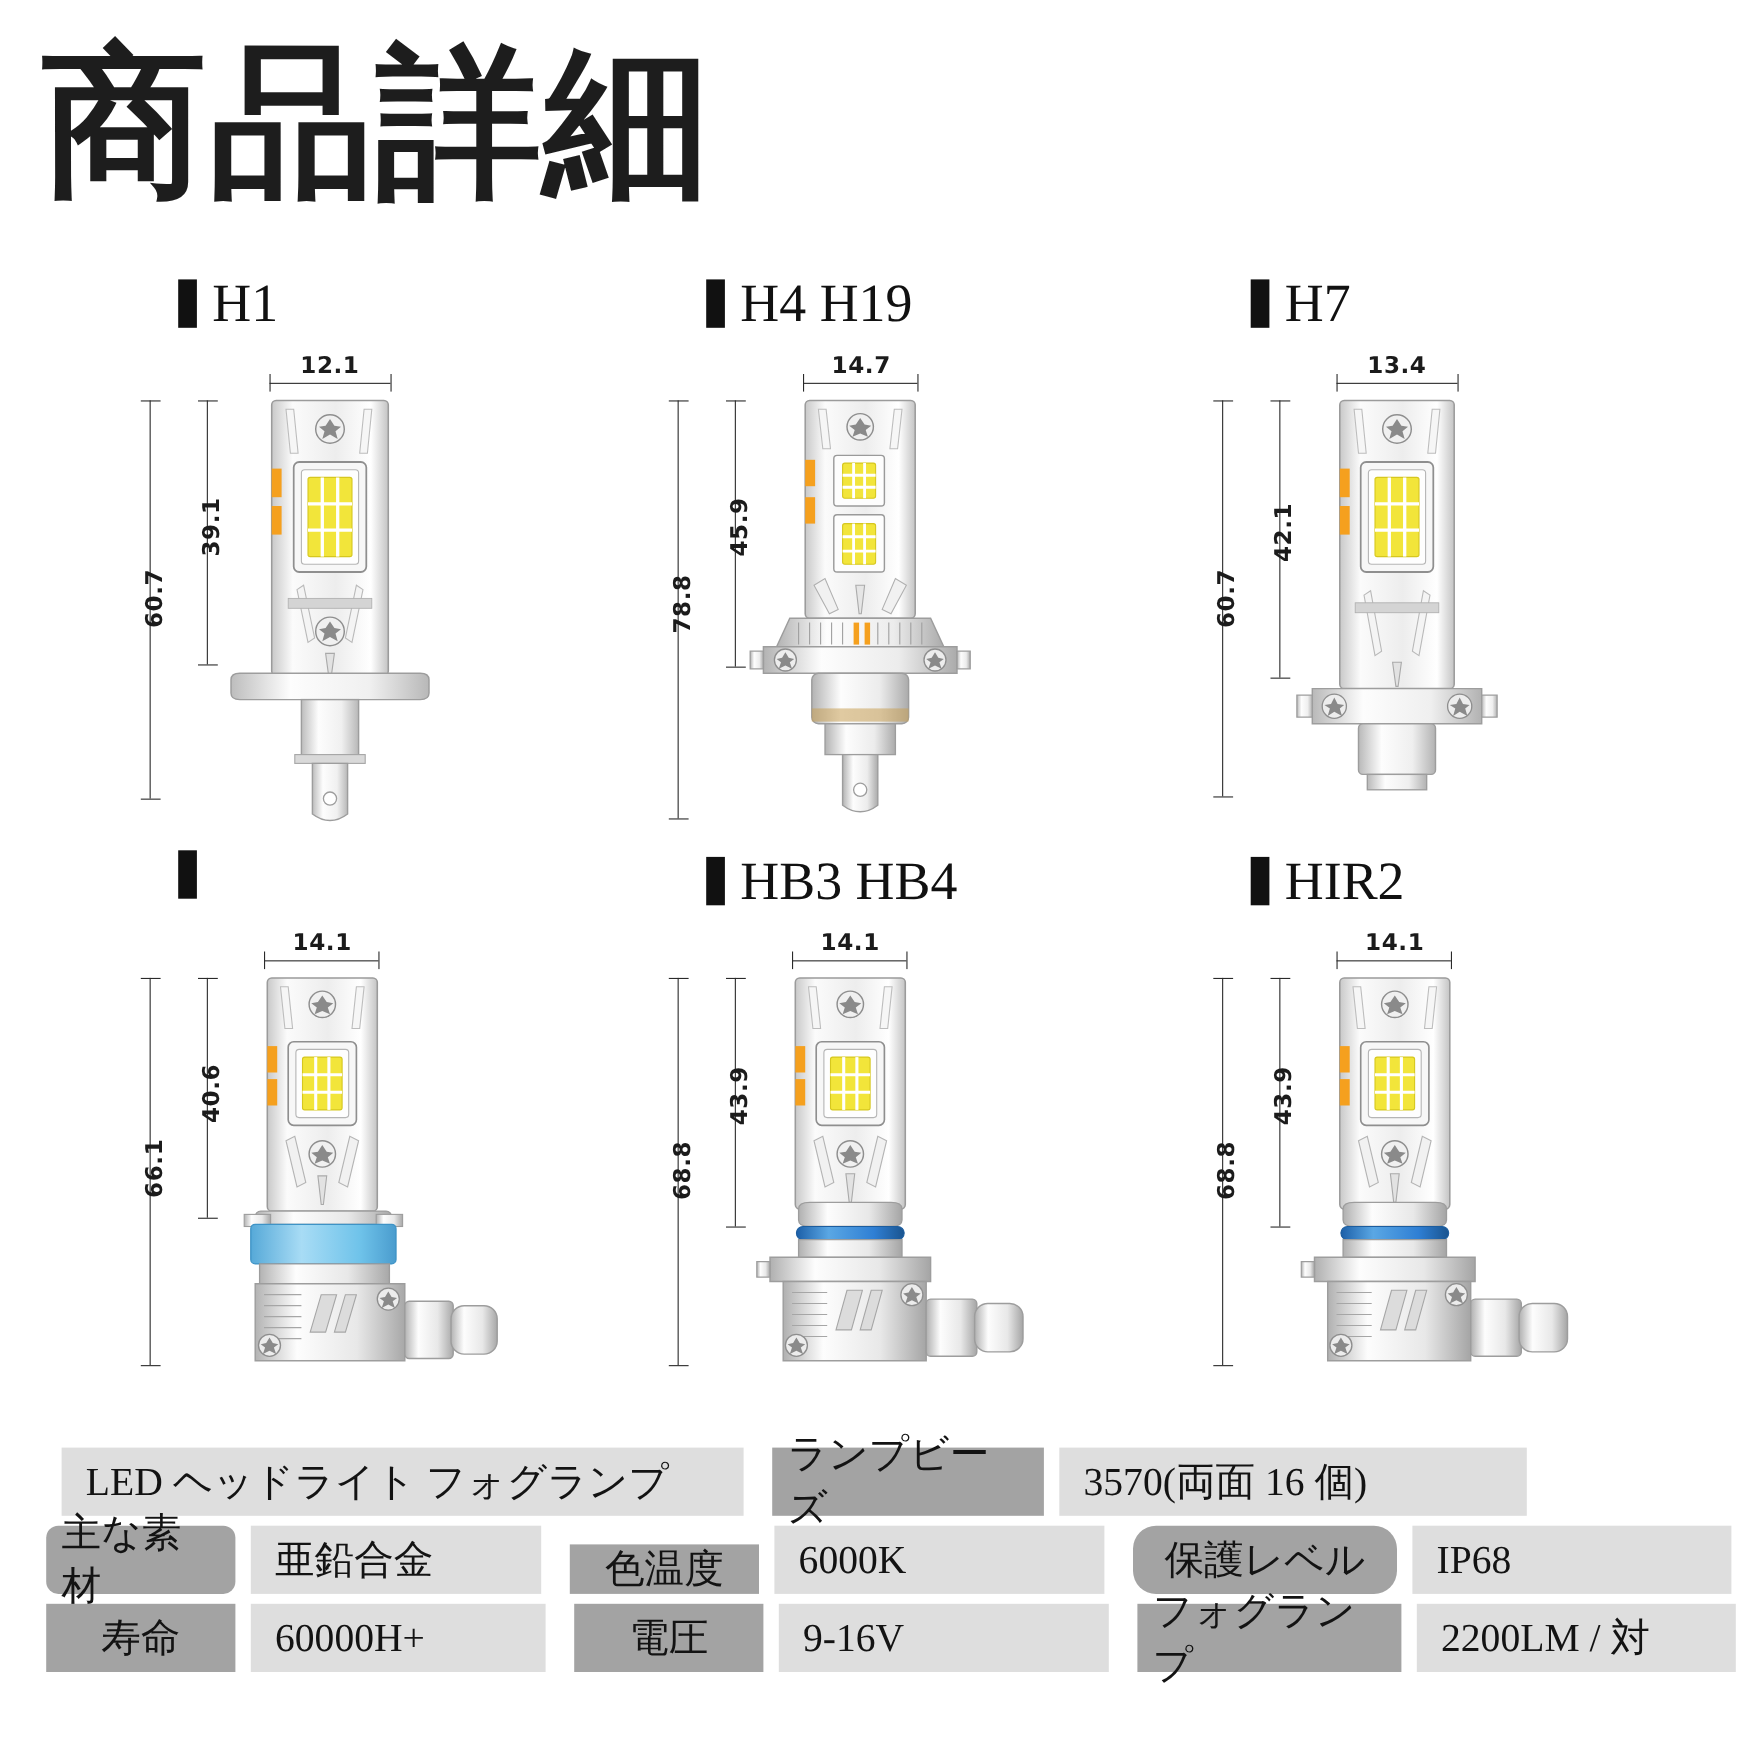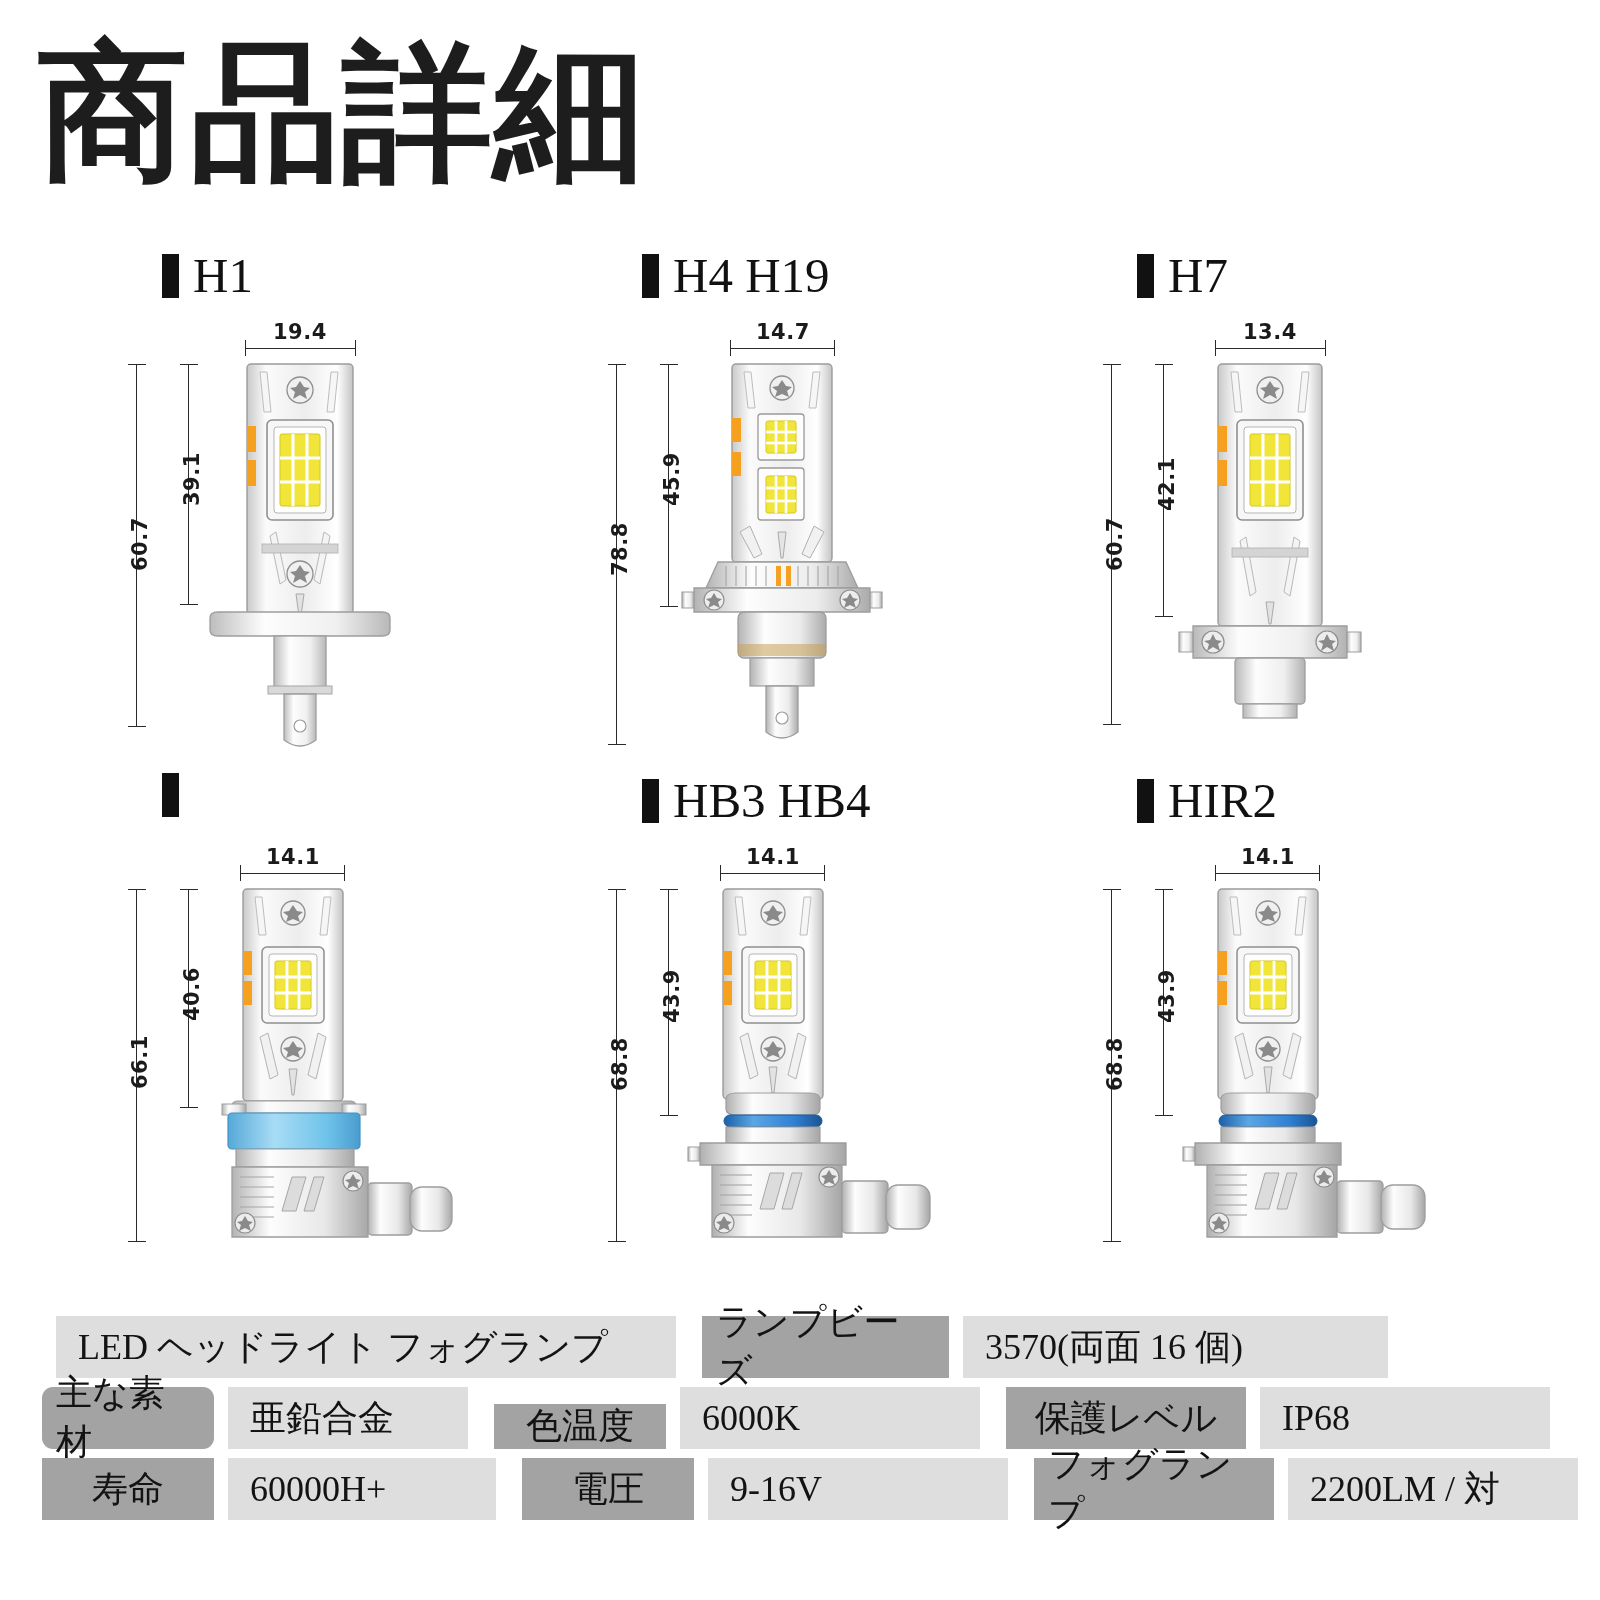--- a/index.html
+++ b/index.html
@@ -162,24 +162,24 @@
   .gap-sm { width: 14px; flex: none; }
   .gap-md { width: 26px; flex: none; }
 
   
   .r1-k1 { width: 172px; }
   .r1-v1 { width: 620px; }
   .r1-k2 { width: 247px; }
   .r1-v2 { width: 425px; }
 
   .r2-k1 { width: 172px; border-radius: 11px; }
-  .r2-v1 { width: 240px; }
+  .r2-v1 { width: 264px; }
   .r2-k2 { width: 172px; margin-top: 17px; }
   .r2-v2 { width: 300px; }
-  .r2-k3 { width: 240px; }
+  .r2-k3 { width: 240px; border-radius: 21px; }
   .r2-v3 { width: 290px; }
 
   .r3-k1 { width: 172px; }
   .r3-v1 { width: 268px; }
   .r3-k2 { width: 172px; }
   .r3-v2 { width: 300px; }
   .r3-k3 { width: 240px; }
   .r3-v3 { width: 290px; }
 </style>
 </head>
@@ -192,21 +192,21 @@
   <div class="bulb-cell c0 r0">
     <div class="cell-label">
       <span class="label-bullet"></span>
       <span class="label-text">H1</span>
     </div>
     <div class="drawing">
 
       <div class="dim-line-h" style="left:135px; top:22px; width:110px;"></div>
       <div class="tick-v" style="left:135px; top:14px; height:16px;"></div>
       <div class="tick-v" style="left:245px; top:14px; height:16px;"></div>
-      <div class="dim-text-h" style="left:163px; top:-6px;">19.4</div>
+      <div class="dim-text-h" style="left:163px; top:-6px;">12.1</div>
 
       <div class="dim-line-v" style="left:78px; top:38px; height:240px;"></div>
       <div class="tick-h" style="left:70px; top:38px; width:18px;"></div>
       <div class="tick-h" style="left:70px; top:278px; width:18px;"></div>
       <div class="dim-text-v" style="left:70px; top:180px;">39.1</div>
 
       <div class="dim-line-v" style="left:26px; top:38px; height:362px;"></div>
       <div class="tick-h" style="left:18px; top:38px; width:18px;"></div>
       <div class="tick-h" style="left:18px; top:400px; width:18px;"></div>
       <div class="dim-text-v" style="left:18px; top:245px;">60.7</div>

